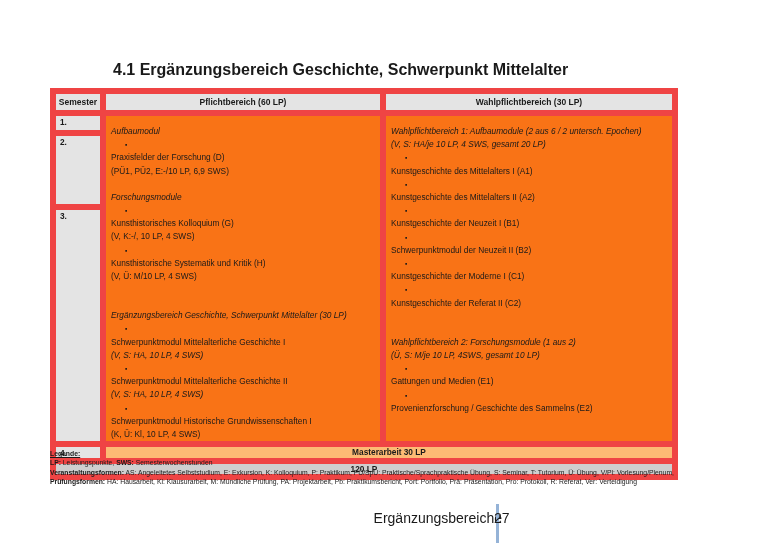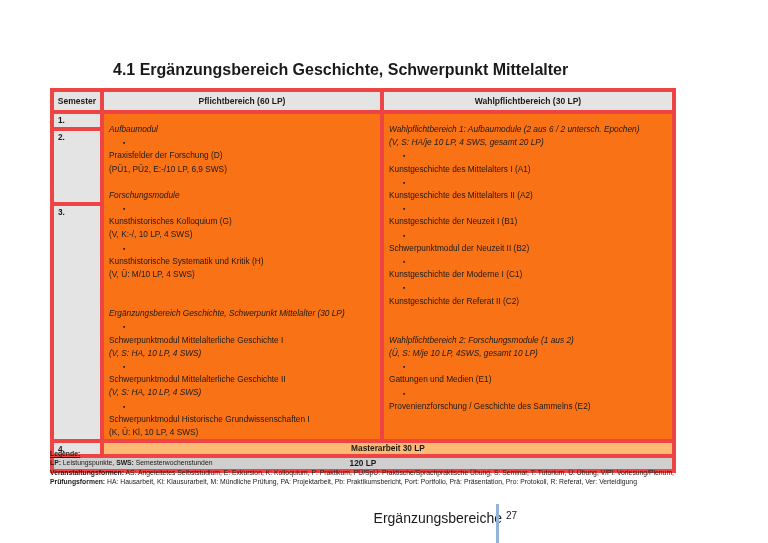--- a/index.html
+++ b/index.html
@@ -13,21 +13,21 @@
   }
   .doc-title {
     position:absolute; left:113px; top:61px;
     font-size:16px; font-weight:bold; white-space:nowrap;
   }
   table.curriculum {
     position:absolute; left:50px; top:88px;
     width:622px; border-collapse:collapse; table-layout:fixed;
   }
   table.curriculum th, table.curriculum td {
-    border:4px solid #ef4444; vertical-align:top; font-size:8.3px;
+    border:6px solid #ef4444; vertical-align:top; font-size:8.3px;
   }
   table.curriculum { border:2px solid #2a2a2a; }
   tr.head th {
     height:22px; background:#e4e4e4; text-align:center;
     vertical-align:middle; font-weight:bold; font-size:8.5px;
   }
   td.sem {
     background:#e4e4e4; font-weight:bold; font-size:8.5px;
     padding:1px 0 0 4px;
   }
@@ -62,21 +62,21 @@
   .legend .ul { font-weight:bold; text-decoration:underline; }
   .footer-section {
     position:absolute; top:510px; left:292px; width:210px;
     text-align:right; font-size:14px;
   }
   .footer-bar {
     position:absolute; left:496px; top:504px; width:3px; height:39px;
     background:#95b3d7;
   }
   .footer-page {
-    position:absolute; left:506px; top:510px; font-size:10px;
+    position:absolute; left:494px; top:510px; font-size:14px;
   }
 </style>
 </head>
 <body>
 
 <div class="doc-title">4.1 Ergänzungsbereich Geschichte, Schwerpunkt Mittelalter</div>
 
 <table class="curriculum">
   <colgroup>
     <col style="width:50px">

